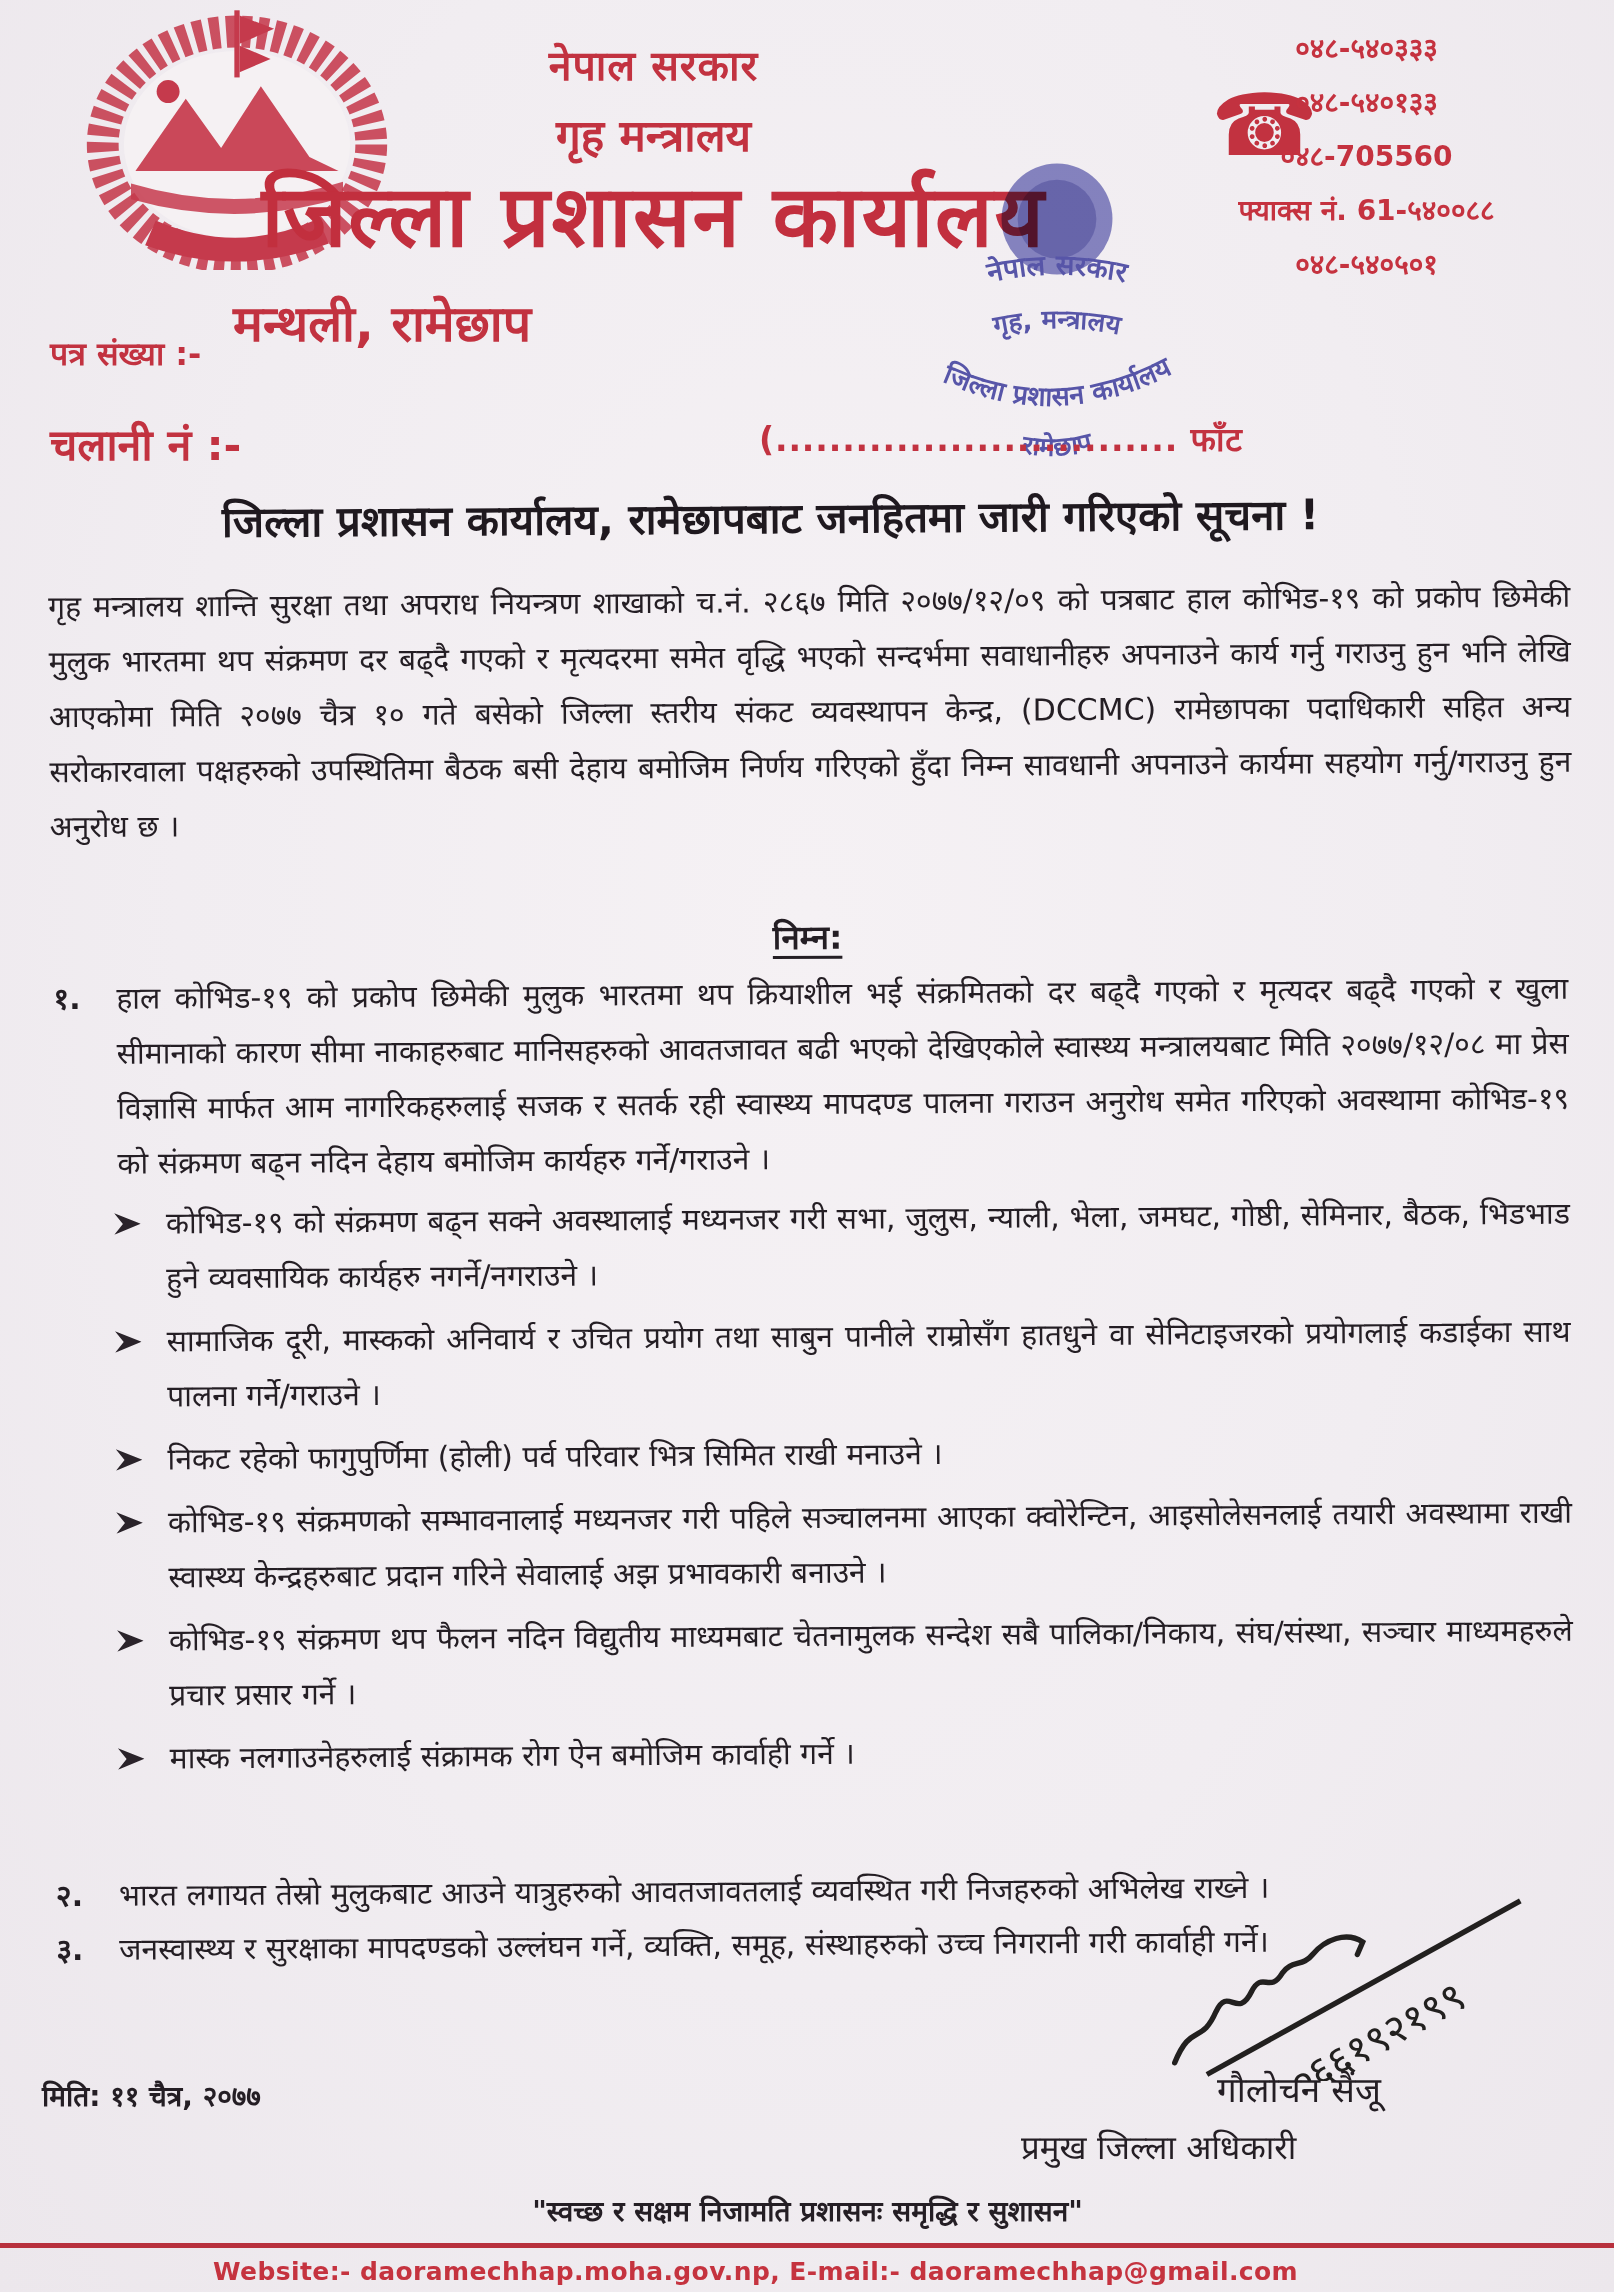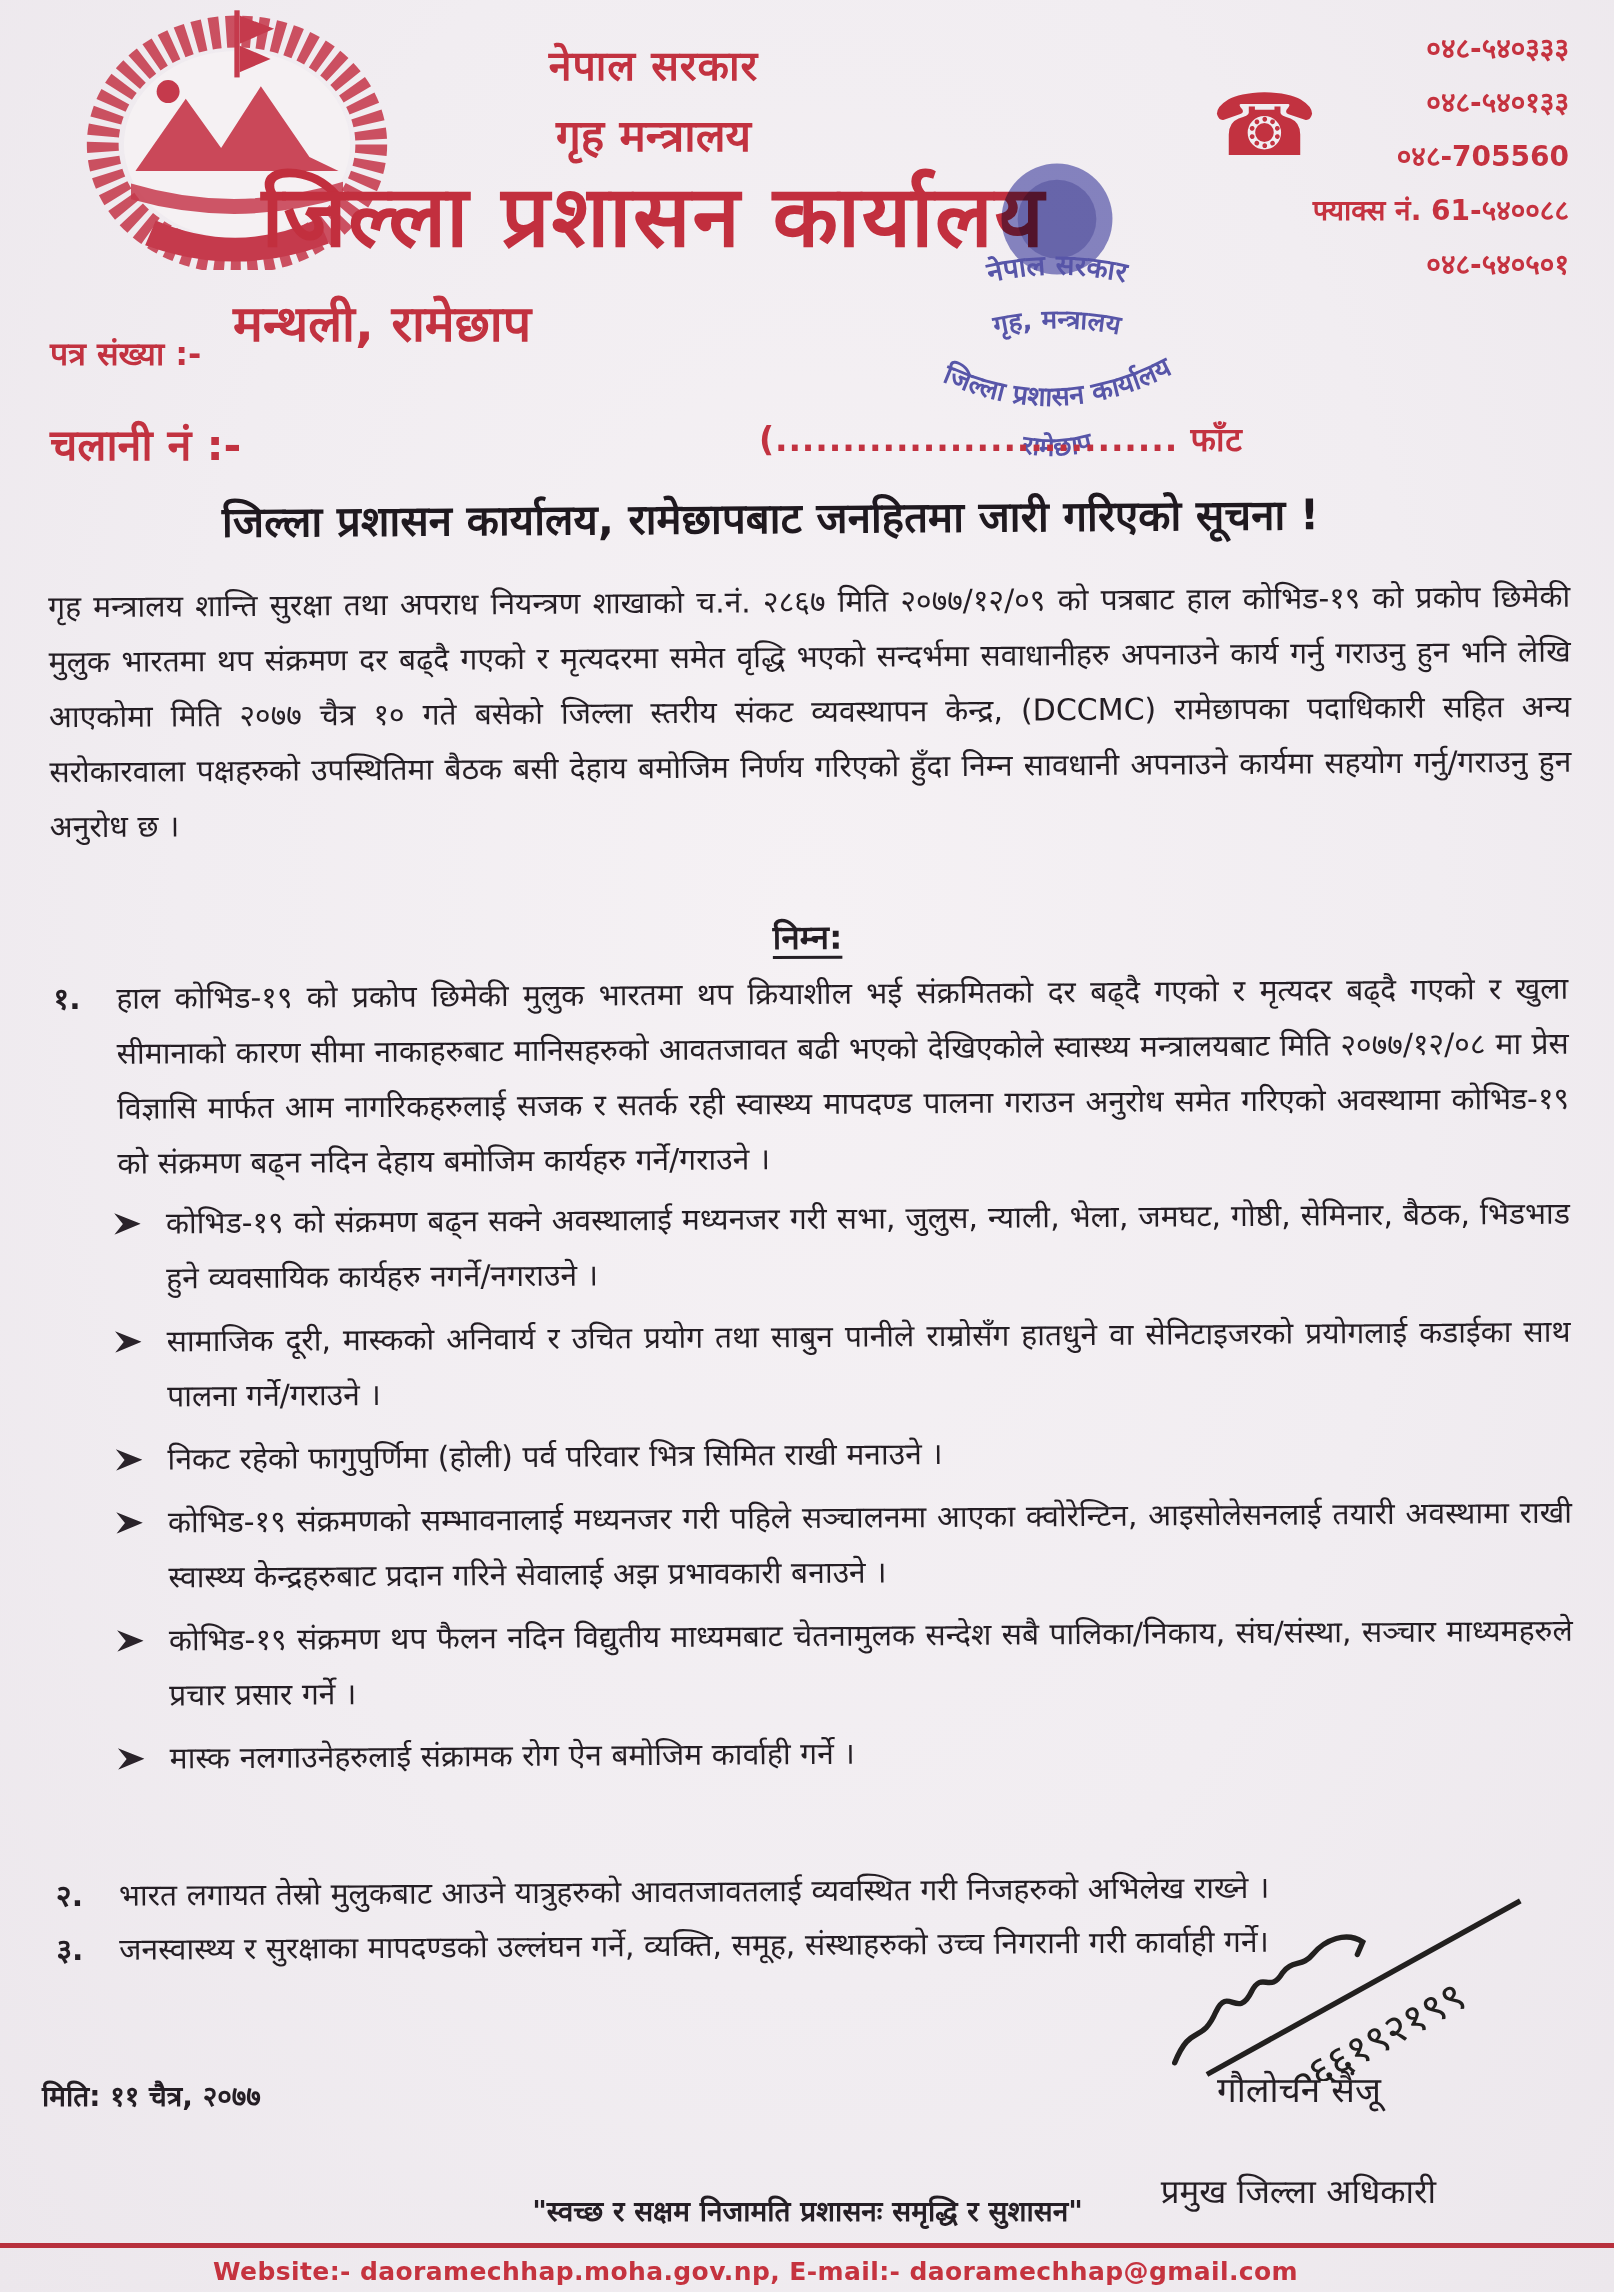--- a/index.html
+++ b/index.html
@@ -16,21 +16,21 @@
   }
   .abs{position:absolute;}
 
   
   .emblem{left:47px;top:5.4px;width:380px;height:265px;}
   .gov-line{left:385px;top:36px;width:537px;font-size:41px;font-weight:bold;color:#c23240;text-align:center;letter-spacing:0.9px;}
   .ministry-line{left:385px;top:104px;width:537px;font-size:44px;font-weight:bold;color:#c23240;text-align:center;}
   .office-line{left:107px;top:170px;width:1093px;font-size:85px;font-weight:bold;color:#c22f3e;text-align:center;letter-spacing:1.8px;line-height:1.1;}
   .location-line{left:233px;top:288px;width:842px;font-size:50px;font-weight:bold;color:#c23240;text-align:left;}
   .phone-icon{left:1211px;top:82px;font-size:86px;line-height:1;color:#c23240;}
-  .phone-block{left:1164px;top:21.5px;width:405px;text-align:right;font-size:28px;font-weight:bold;color:#c5323f;line-height:54px;}
+  .phone-block{left:1164px;top:21.5px;width:405px;text-align:center;font-size:28px;font-weight:bold;color:#c5323f;line-height:54px;}
   .stamp{left:896px;top:133px;width:322px;height:351px;mix-blend-mode:multiply;opacity:0.88;}
 
   
   .letter-no{left:50px;top:331px;font-size:32px;font-weight:bold;color:#c23240;}
   .dispatch-no{left:50px;top:414px;font-size:43px;font-weight:bold;color:#c23240;}
   .phant-line{left:751px;top:416px;font-size:33px;font-weight:bold;color:#c23240;letter-spacing:0.9px;margin-left:8px;}
 
   
   .skew{transform:rotate(-0.4deg);transform-origin:40% 50%;}
   .notice-title{left:72px;top:489px;width:1397px;text-align:center;font-size:42px;font-weight:bold;color:#1f191f;}
@@ -43,21 +43,21 @@
   .item .txt{margin-left:70px;text-align:justify;}
   .subs{margin-left:64px;margin-top:5.4px;}
   .sub{position:relative;padding-left:54px;margin-bottom:8px;text-align:justify;}
   .arrow{position:absolute;left:1.8px;top:14.3px;width:27px;height:27px;background:#2a232a;
          clip-path:polygon(2% 10%, 100% 50%, 2% 90%, 34% 50%);}
 
   
   .date-line{left:42px;top:2076px;font-size:28px;font-weight:bold;color:#241e24;}
   .sig-art{left:1155px;top:1888px;width:385px;height:193px;}
   .signer-name{left:1066px;top:2065px;width:466px;text-align:center;font-size:35px;color:#241e24;}
-  .signer-title{left:1021px;top:2124px;width:555px;text-align:center;font-size:33px;color:#241e24;margin-top:44px;}
+  .signer-title{left:1021px;top:2124px;width:555px;text-align:left;font-size:33px;color:#241e24;}
   .motto{left:0;top:2191px;width:1615px;text-align:center;font-size:28px;font-weight:bold;color:#241e24;}
   .rule{left:0;top:2243px;width:1615px;height:5.4px;background:#b8303d;}
   .website{left:0;top:2257px;width:1511px;text-align:center;font-size:25px;font-weight:bold;color:#c5333f;letter-spacing:0.4px;}
 </style>
 </head>
 <body>
 
 <div class="page">
 
   <svg class="abs emblem" viewBox="0 0 420 300">

